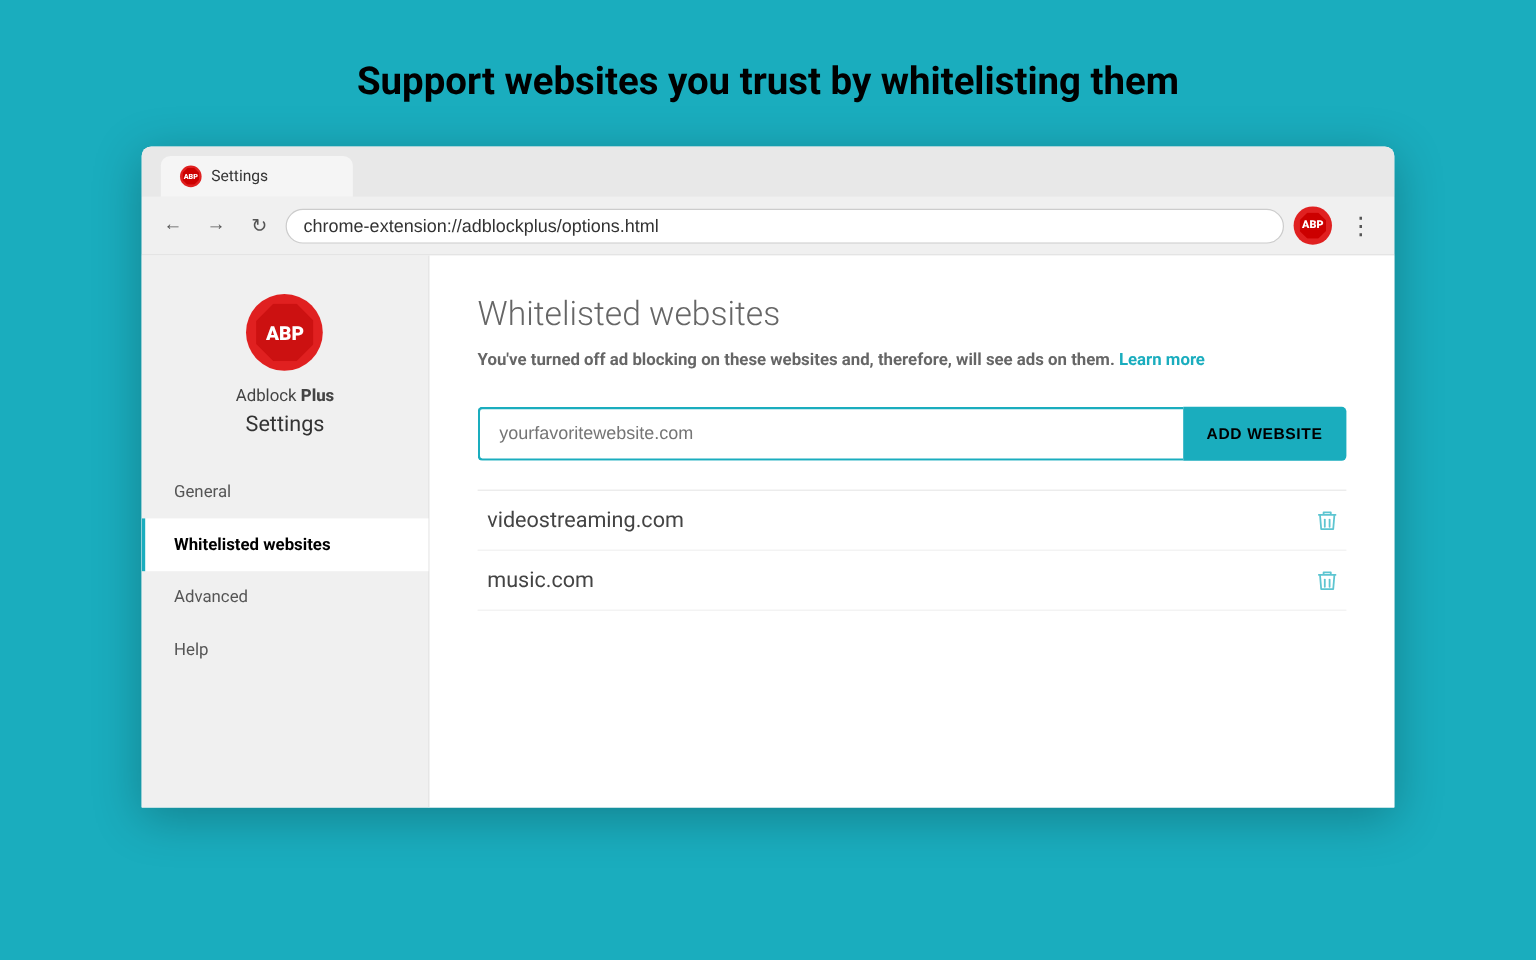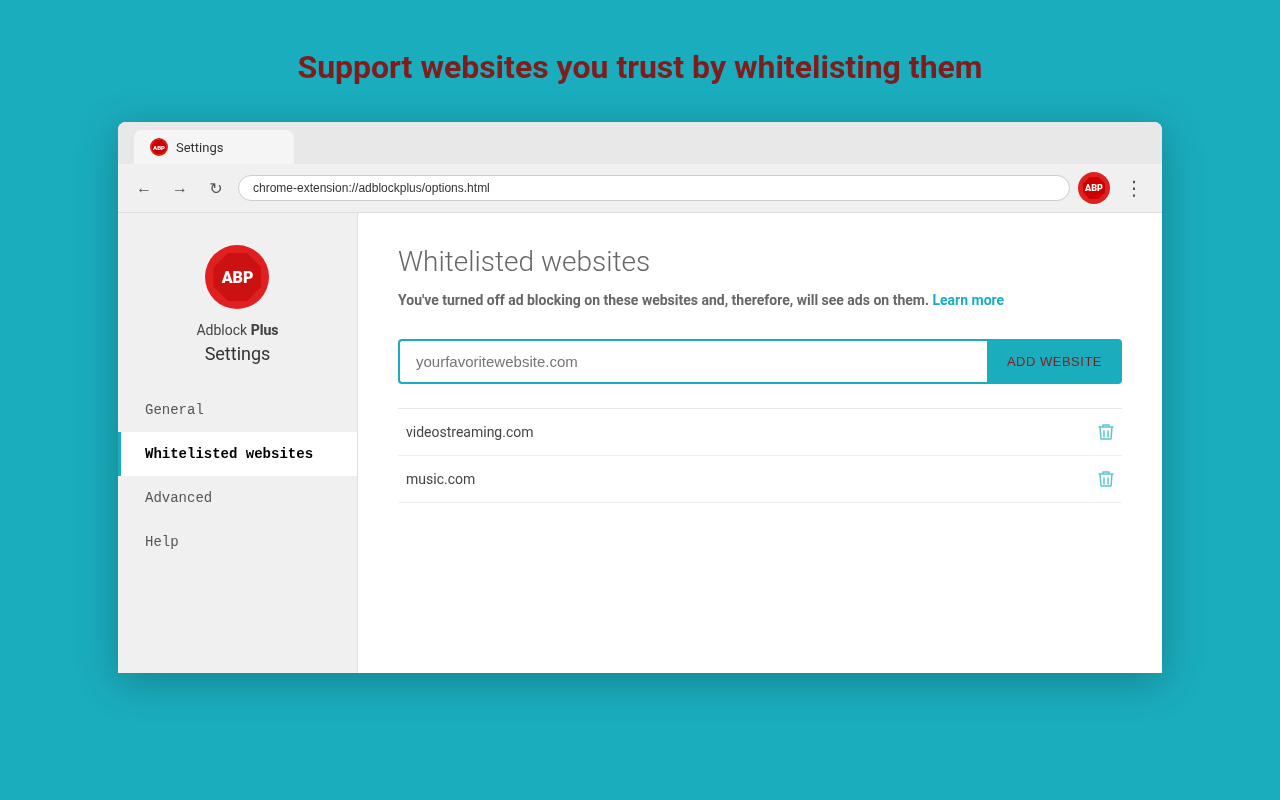--- a/index.html
+++ b/index.html
@@ -9,21 +9,21 @@
       height: 800px;
       background: #1aadbe;
       font-family: -apple-system, BlinkMacSystemFont, 'Segoe UI', Roboto, sans-serif;
       display: flex;
       flex-direction: column;
       align-items: center;
       overflow: hidden;
     }
 
     .headline {
-      color: #7f1d1d;
+      color: #000000;
       font-size: 32px;
       font-weight: 700;
       text-align: center;
       margin-top: 48px;
       margin-bottom: 36px;
     }
 
     
     .browser-window {
       width: 1044px;
@@ -106,21 +106,21 @@
       border: none;
       background: transparent;
     }
 
     .address-bar {
       flex: 1;
       background: #fff;
       border: 1px solid #ccc;
       border-radius: 20px;
       padding: 5px 14px;
-      font-size: 12px;
+      font-size: 15px;
       color: #333;
     }
 
     .browser-action-abp {
       width: 32px;
       height: 32px;
       background: #e02020;
       border-radius: 50%;
       display: flex;
       align-items: center;
@@ -211,21 +211,20 @@
 
     .brand-subtitle {
       font-size: 18px;
       color: #333;
       font-weight: 400;
       margin-top: 2px;
     }
 
     .sidebar-nav {
       width: 100%;
-      font-family: Liberation Mono, monospace;
     }
 
     .nav-item {
       display: block;
       padding: 14px 24px;
       font-size: 14px;
       color: #555;
       cursor: pointer;
       border-left: 3px solid transparent;
       width: 100%;
@@ -277,45 +276,45 @@
       border: 2px solid #1aadbe;
       border-right: none;
       border-radius: 4px 0 0 4px;
       font-size: 15px;
       color: #ec4899;
       outline: none;
     }
 
     .add-website-btn {
       background: #1aadbe;
-      color: #7f1d1d;
+      color: #000000;
       border: none;
       padding: 12px 20px;
       font-size: 13px;
-      font-weight: 400;
+      font-weight: 700;
       border-radius: 0 4px 4px 0;
       cursor: pointer;
       letter-spacing: 0.5px;
       white-space: nowrap;
     }
 
     .website-list {
       border-top: 1px solid #e8e8e8;
     }
 
     .website-item {
       display: flex;
       align-items: center;
       justify-content: space-between;
       padding: 14px 8px;
       border-bottom: 1px solid #f0f0f0;
     }
 
     .website-name {
-      font-size: 14px;
+      font-size: 18px;
       color: #444;
       text-align: right;
     }
 
     
     .trash-svg {
       width: 16px;
       height: 18px;
       fill: #1aadbe;
       cursor: pointer;

